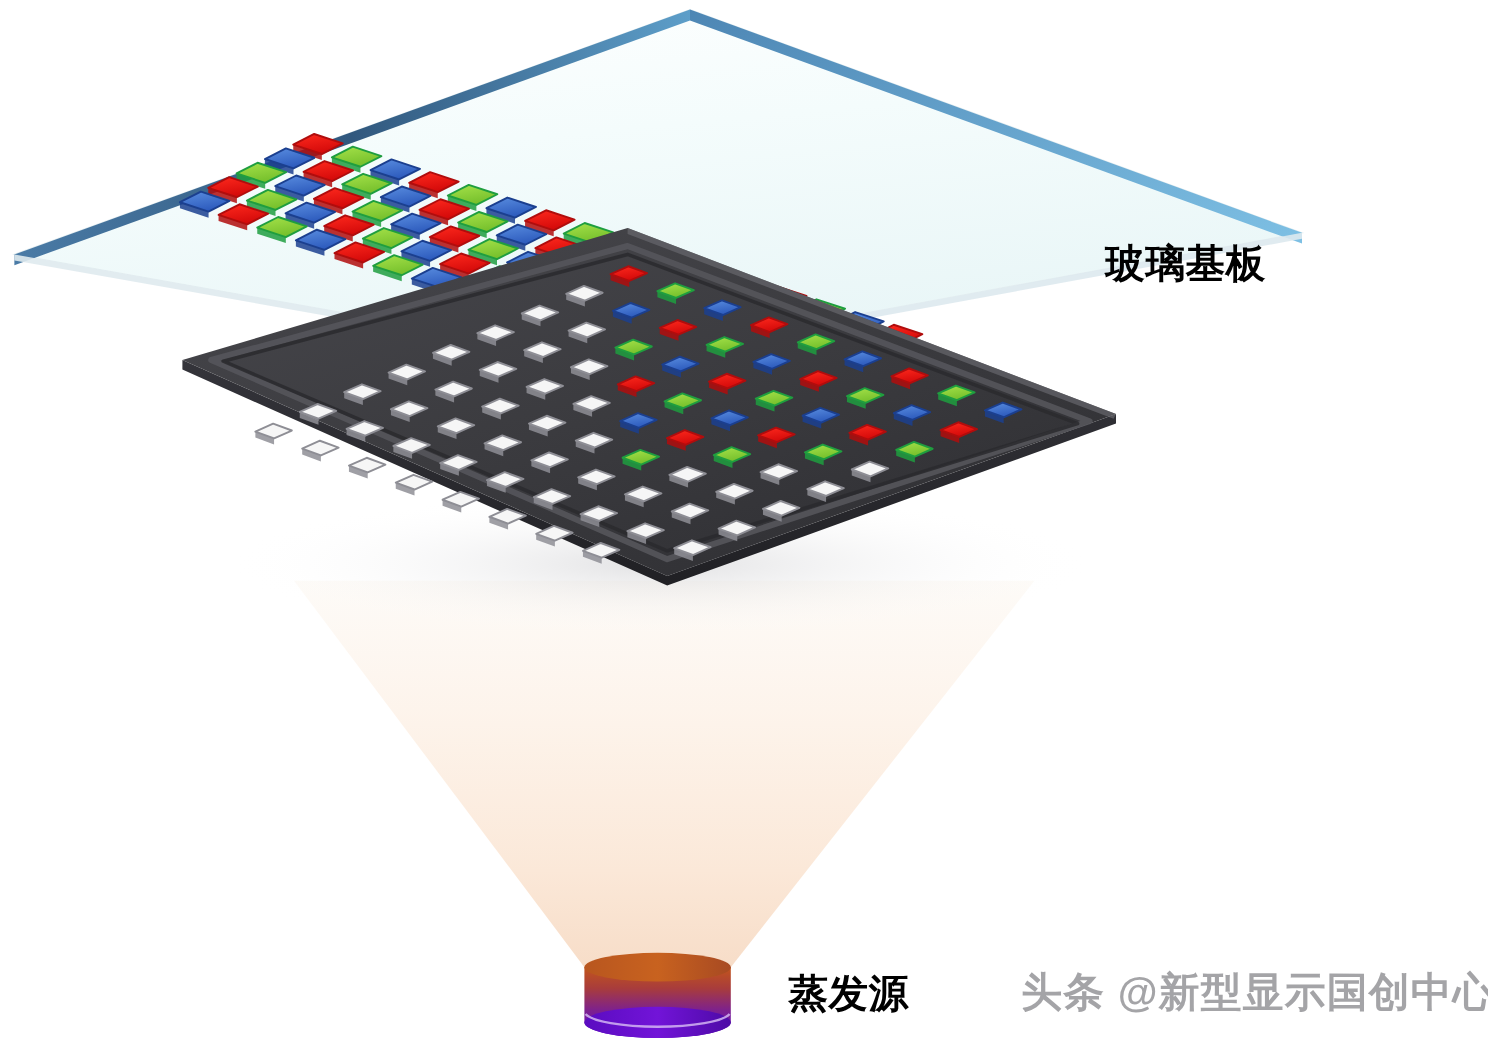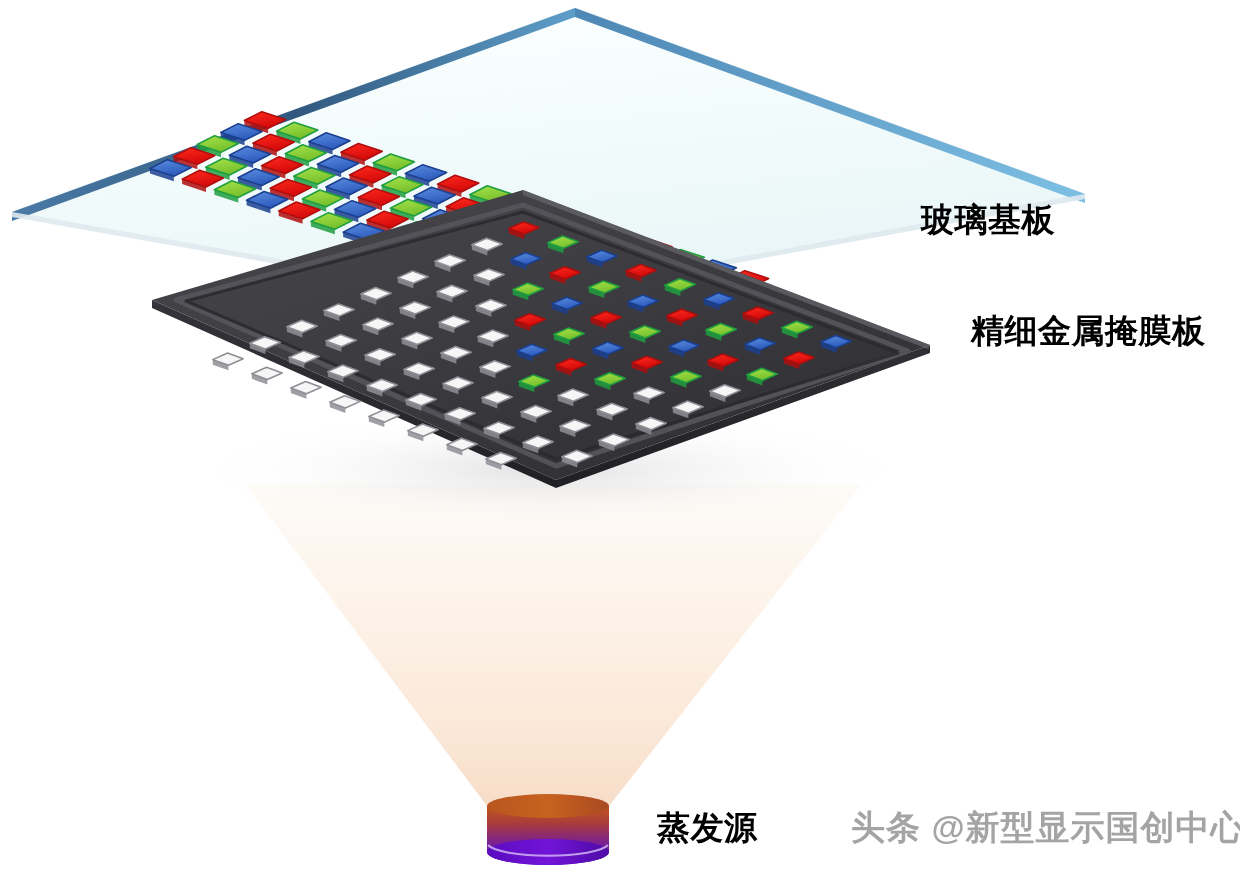--- a/index.html
+++ b/index.html
@@ -488,19 +488,18 @@
     <g>
       <path d="M 487 806 L 609 806 L 609 852 A 61 13 0 0 1 487 852 Z" fill="url(#srcBody)"></path>
       <ellipse cx="548" cy="806" rx="61" ry="12" fill="url(#srcTopEll)"></ellipse>
       <ellipse cx="548" cy="852" rx="61" ry="13" fill="url(#srcBotEll)"></ellipse>
       <path d="M 488 845 A 61 13 0 0 0 608 845" fill="none" stroke="#d9bff5" stroke-width="2" opacity="0.8"></path>
     </g>
   </svg>
 
   <div class="label" id="label-glass">玻璃基板</div>
 
-  <div class="label" id="label-mask">精细金属掩膜板</div>
 
   <div class="label" id="label-source">蒸发源</div>
 
   <div id="watermark">头条 @新型显示国创中心</div>
 
 </div>
 
 </body></html>

